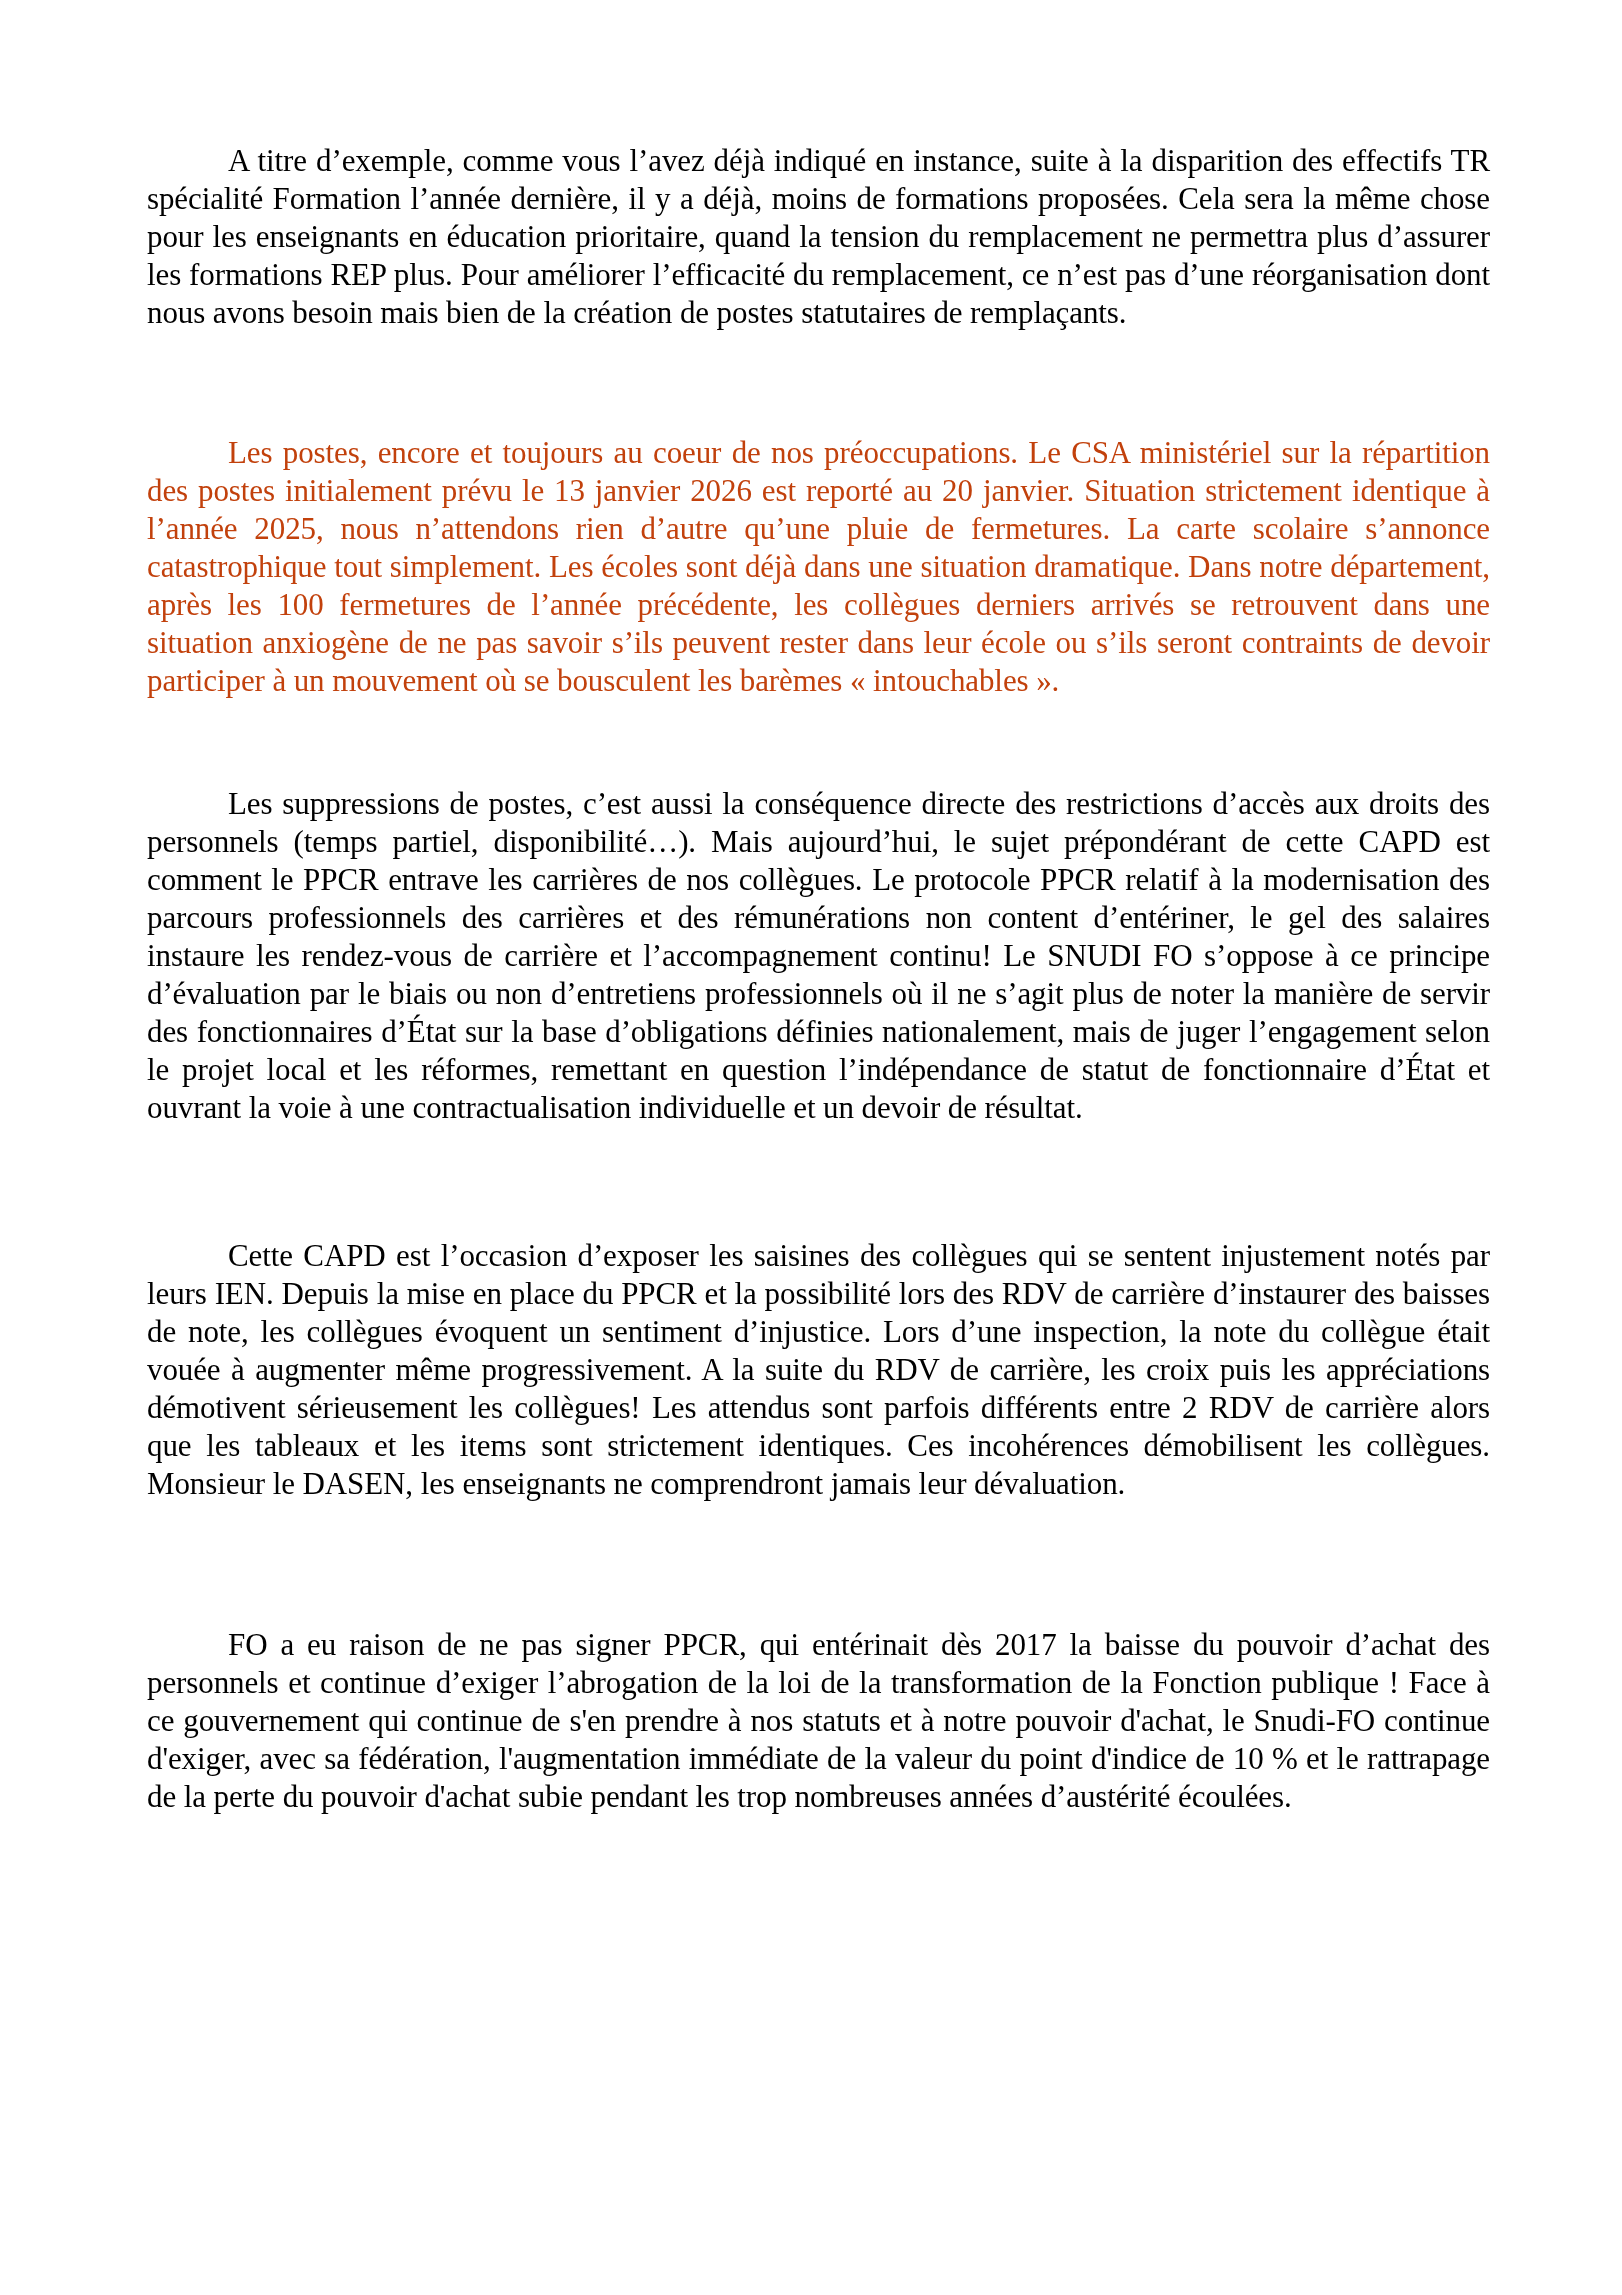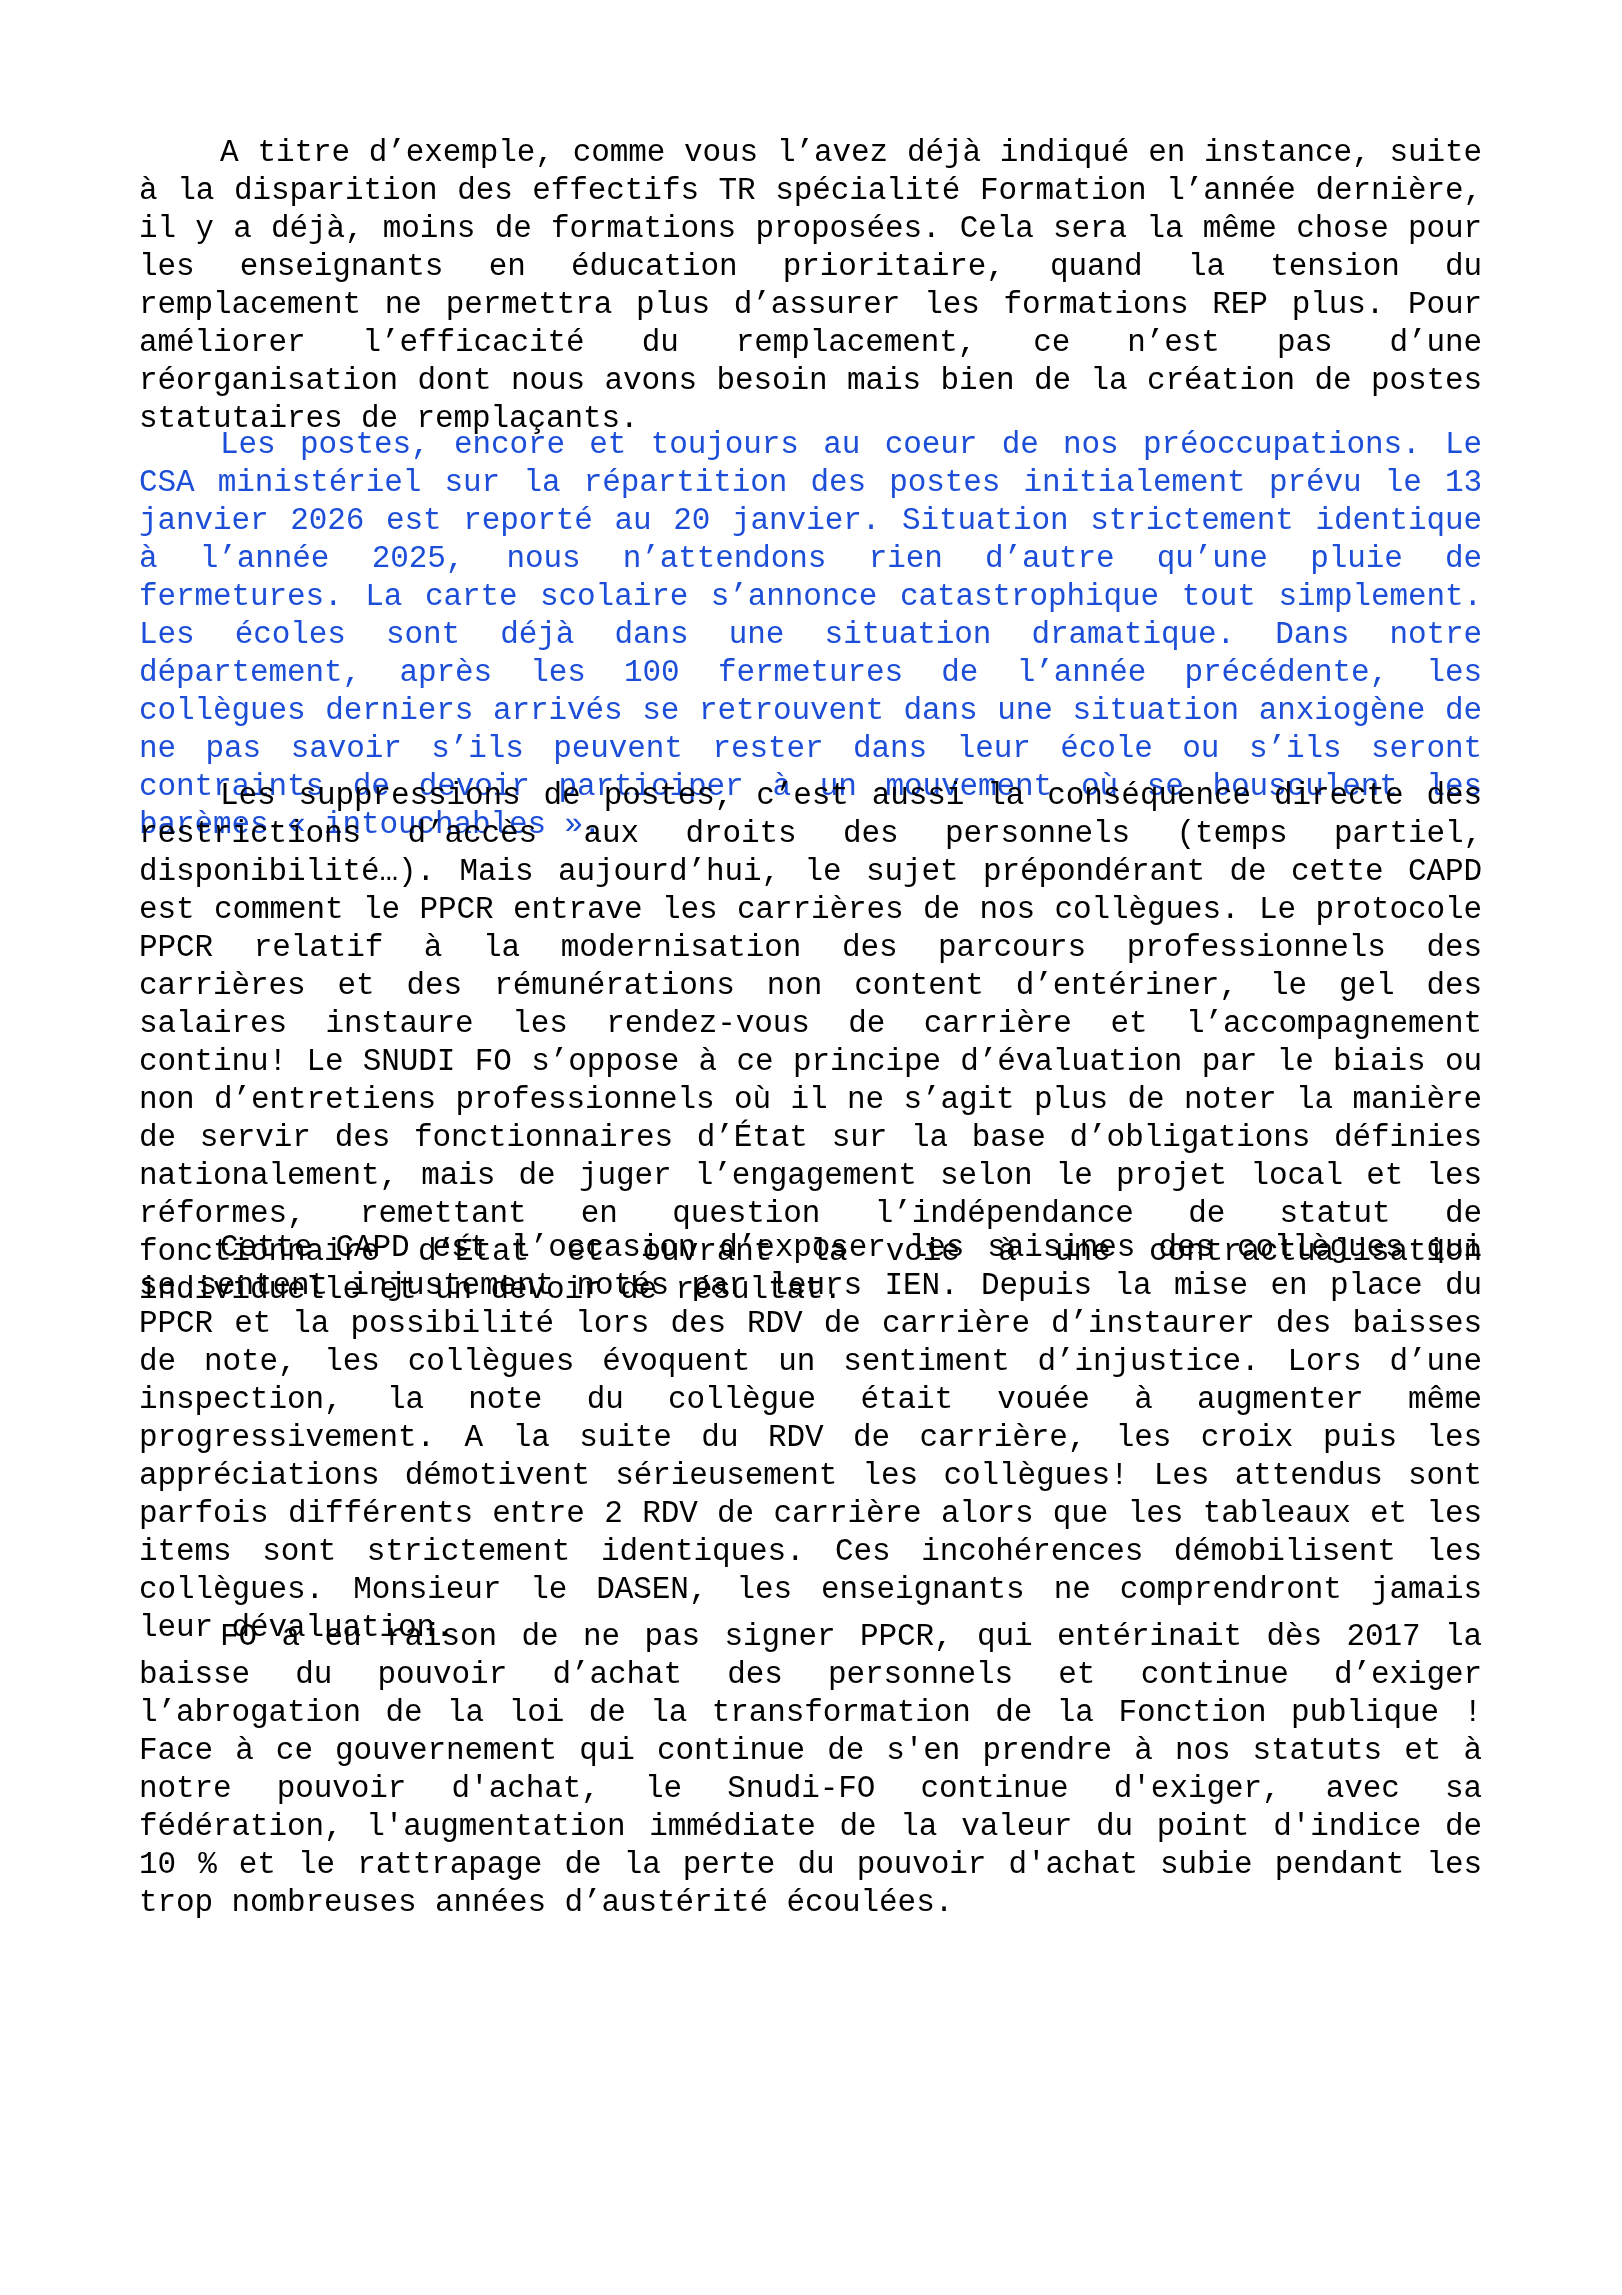--- a/index.html
+++ b/index.html
@@ -18,32 +18,32 @@
       left: 0;
       top: 0;
       width: 1622px;
       height: 2295px;
       background: #ffffff;
     }
     .para {
       position: absolute;
       left: 139px;
       width: 1343px;
-      margin: 0;
-      font-family: Liberation Mono, monospace;
+      margin: 8px;
+      font-family: Liberation Serif, serif;
       font-size: 31px;
       line-height: 38px;
       color: #000000;
       text-align: justify;
       text-indent: 81px;
       letter-spacing: -0.1px;
       word-spacing: 0px;
     }
     .para.muted {
-      color: #1d4ed8;
+      color: #c2410c;
     }
   </style>
 </head>
 <body>
 
 <div class="page">
   <p class="para" style="top: 134px;">A titre d’exemple, comme vous l’avez déjà indiqué en instance, suite à la disparition des effectifs TR spécialité Formation l’année dernière, il y a déjà, moins de formations proposées. Cela sera la même chose pour les enseignants en éducation prioritaire, quand la tension du remplacement ne permettra plus d’assurer les formations REP plus. Pour améliorer l’efficacité du remplacement, ce n’est pas d’une réorganisation dont nous avons besoin mais bien de la création de postes statutaires de remplaçants.</p>
 
   <p class="para muted" style="top: 426px;">Les postes, encore et toujours au coeur de nos préoccupations. Le CSA ministériel sur la répartition des postes initialement prévu le 13 janvier 2026 est reporté au 20 janvier. Situation strictement identique à l’année 2025, nous n’attendons rien d’autre qu’une pluie de fermetures. La carte scolaire s’annonce catastrophique tout simplement. Les écoles sont déjà dans une situation dramatique. Dans notre département, après les 100 fermetures de l’année précédente, les collègues derniers arrivés se retrouvent dans une situation anxiogène de ne pas savoir s’ils peuvent rester dans leur école ou s’ils seront contraints de devoir participer à un mouvement où se bousculent les barèmes « intouchables ».</p>
 

